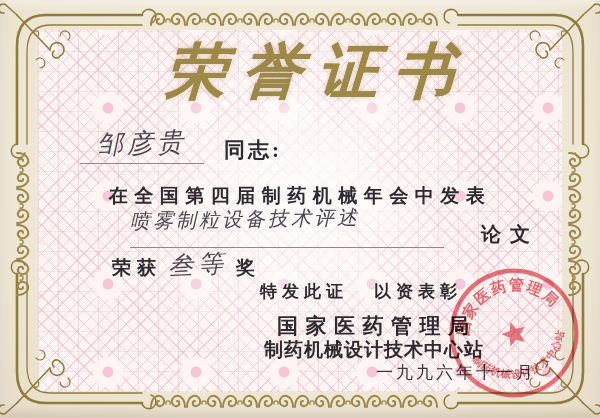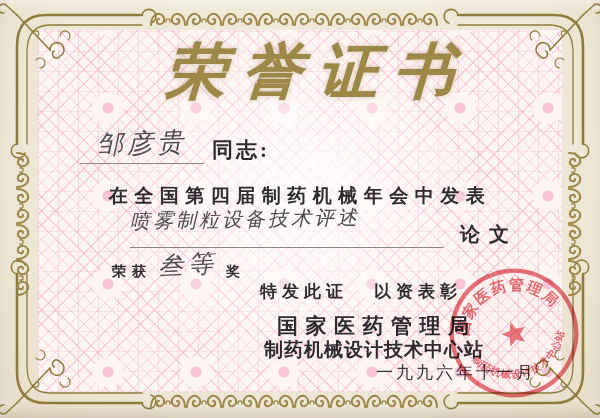--- a/index.html
+++ b/index.html
@@ -45,35 +45,35 @@
   .hand{
     font-family:"DejaVu Serif","Liberation Serif",serif;
     font-style:italic;color:#4b4950;
   }
   .name-row{position:absolute;left:80px;top:126px;display:flex;align-items:flex-end;}
   .name-box{
     width:124px;text-align:center;border-bottom:1.5px solid #8d8a88;
     padding-bottom:2px;
   }
   .name-box .hand{font-size:26px;display:inline-block;transform:rotate(-2deg);letter-spacing:4px;}
-  .salutation{font-size:21px;font-weight:bold;margin-left:8px;letter-spacing:3px;}
+  .salutation{font-size:21px;font-weight:bold;margin-left:20px;letter-spacing:3px;}
 
   .body-line{
     position:absolute;left:0;right:0;top:183px;text-align:center;
     font-size:19px;font-weight:600;letter-spacing:6.5px;
   }
   .paper-row{position:absolute;left:130px;top:206px;display:flex;align-items:flex-end;}
   .paper-box{
     width:314px;border-bottom:1.5px solid #8d8a88;padding-bottom:14px;
   }
   .paper-box .hand{font-size:20px;display:inline-block;transform:rotate(-1deg);letter-spacing:3px;white-space:nowrap;}
-  .paper-suffix{font-size:20px;font-weight:600;letter-spacing:9px;margin-left:16px;}
+  .paper-suffix{font-size:20px;font-weight:600;letter-spacing:9px;margin-left:16px;padding-left:21px;}
 
   .award-row{position:absolute;left:112px;top:248px;display:flex;align-items:flex-end;}
-  .award-prefix,.award-suffix{font-size:14px;font-weight:600;letter-spacing:6px;}
+  .award-prefix,.award-suffix{font-size:19px;font-weight:600;letter-spacing:6px;}
   .award-grade{font-size:25px;margin:0 8px 0 6px;transform:rotate(-3deg);display:inline-block;letter-spacing:5px;}
 
   .issue-row{position:absolute;left:260px;top:280px;font-size:17px;font-weight:600;letter-spacing:5px;white-space:nowrap;}
   .issue-row .gap{display:inline-block;width:26px;}
 
   .issuer1{position:absolute;left:277px;top:312px;font-size:21px;font-weight:bold;letter-spacing:7.5px;white-space:nowrap;}
   .issuer2{position:absolute;left:264px;top:337px;font-size:19px;font-weight:bold;letter-spacing:1px;white-space:nowrap;}
   .date-line{position:absolute;left:340px;top:361px;font-size:17px;letter-spacing:3px;white-space:nowrap;color:#3a383c;padding-left:36px;}
 
   .seal{

